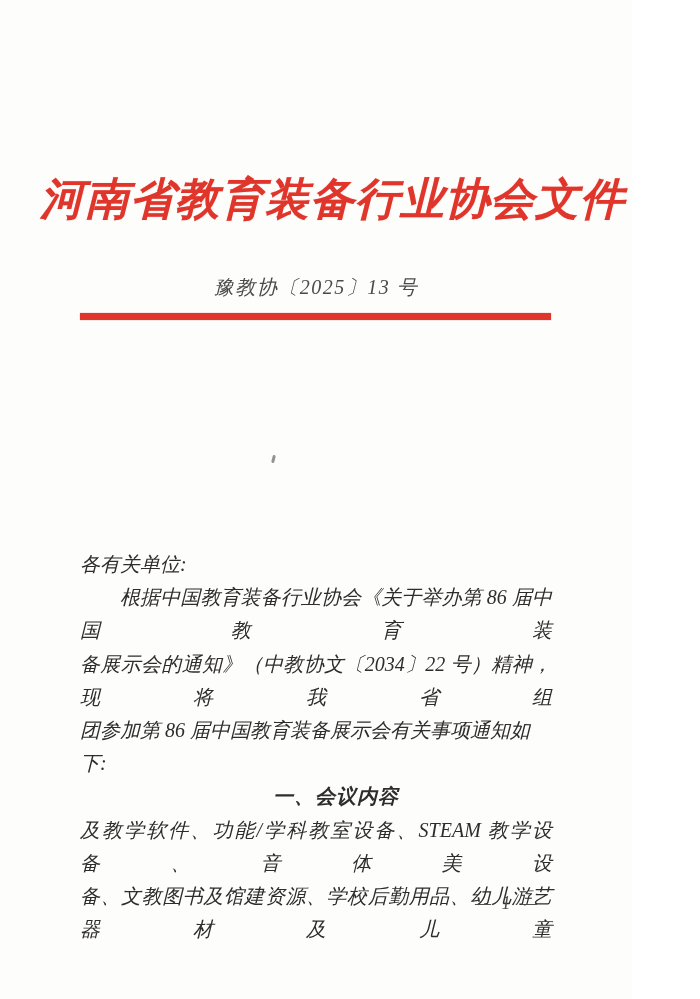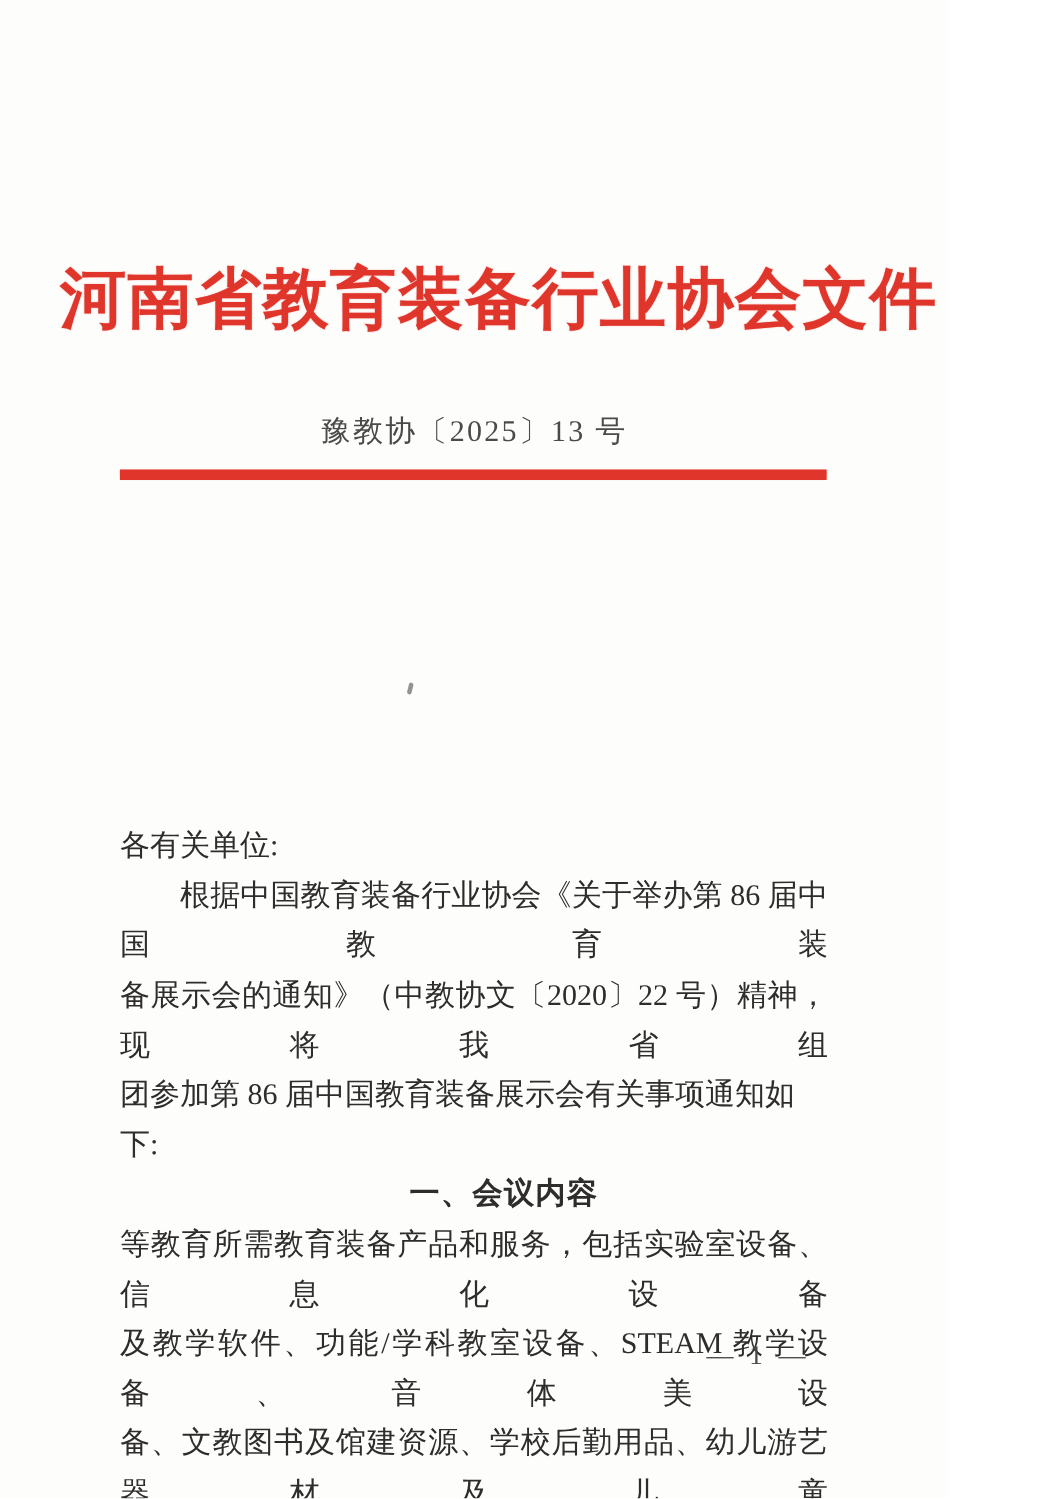--- a/index.html
+++ b/index.html
@@ -11,20 +11,21 @@
   * { margin: 0; padding: 0; box-sizing: border-box; }
   html, body { background: #ffffff; }
   .page {
     position: relative;
     width: 632px;
     height: 999px;
     background: var(--paper);
     overflow: hidden;
     font-family: "Liberation Serif", "DejaVu Serif", serif;
     color: var(--ink);
+    font-style: italic;
   }
   .org-title {
     position: absolute;
     top: 170px; left: 40px; right: 40px;
     text-align: center;
     font-size: 44px;
     font-weight: bold;
     letter-spacing: 1px;
     color: var(--accent-red);
     text-shadow: 0 0 1px rgba(223,53,42,.45);
@@ -96,24 +97,23 @@
   <div class="org-title">河南省教育装备行业协会文件</div>
 
   <div class="doc-number">豫教协〔2025〕13 号</div>
 
   <div class="red-rule"></div>
 
 
   <div class="doc-body">
     <div class="line">各有关单位:</div>
     <div class="line fill indent">根据中国教育装备行业协会《关于举办第 86 届中国教育装</div>
-    <div class="line fill">备展示会的通知》（中教协文〔2020〕22 号）精神，现将我省组</div>
+    <div class="line fill">备展示会的通知》（中教协文〔2034〕22 号）精神，现将我省组</div>
     <div class="line">团参加第 86 届中国教育装备展示会有关事项通知如下:</div>
     <div class="line heading indent">一、会议内容</div>
-    <div class="line fill">等教育所需教育装备产品和服务，包括实验室设备、信息化设备</div>
     <div class="line fill">及教学软件、功能/学科教室设备、STEAM 教学设备、音体美设</div>
     <div class="line fill">备、文教图书及馆建资源、学校后勤用品、幼儿游艺器材及儿童</div>
 
   </div>
 
   <div class="page-number">— 1 —</div>
 
   <div class="speck speck-a"></div>
   <div class="speck speck-b"></div>
   <div class="speck speck-c"></div>

